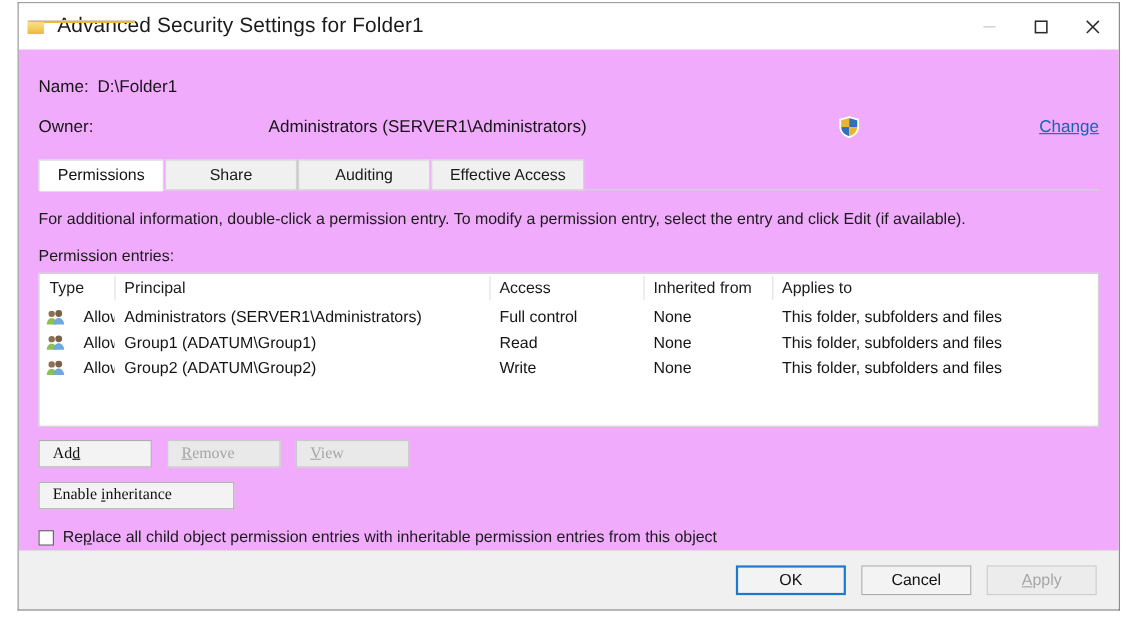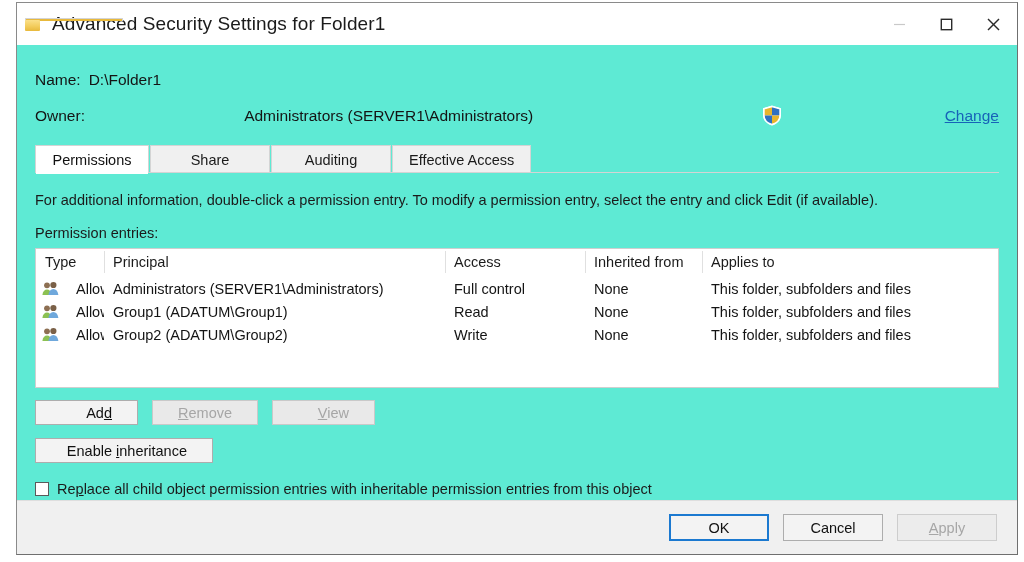--- a/index.html
+++ b/index.html
@@ -67,21 +67,21 @@
     width: 47px; height: 42px;
     display: flex; align-items: center; justify-content: center;
     color: #2b2b2b;
   }
   .cap-btn.disabled { color: #c9c9c9; }
   .cap-btn svg { display: block; }
 
   
   .body-area {
     flex: 1 1 auto;
-    background: #5eead4;
+    background: #f0abfc;
     position: relative;
     padding: 0 18px;
   }
 
   .name-row, .owner-row {
     display: flex;
     align-items: center;
     font-size: 15.5px;
     color: #141414;
   }
@@ -229,30 +229,31 @@
 
   
   .btn-row {
     margin-top: 12px;
     display: flex;
     gap: 14px;
   }
   .btn {
     height: 25px;
     min-width: 103px;
-    padding: 0 25px;
+    padding: 0 12px;
     display: inline-flex;
     align-items: center;
-    justify-content: flex-end;
+    justify-content: flex-start;
     font-size: 14.5px;
     color: #111111;
     background: #f3f3f3;
     border: 1px solid #adadad;
     cursor: pointer;
     white-space: nowrap;
+    font-family: Liberation Serif, serif;
   }
   .btn.disabled {
     color: #a6a6a6;
     background: #e9e9e9;
     border-color: #c9c9c9;
     cursor: default;
   }
   .btn u { text-decoration: underline; }
   .btn-inherit {
     margin-top: 13px;

